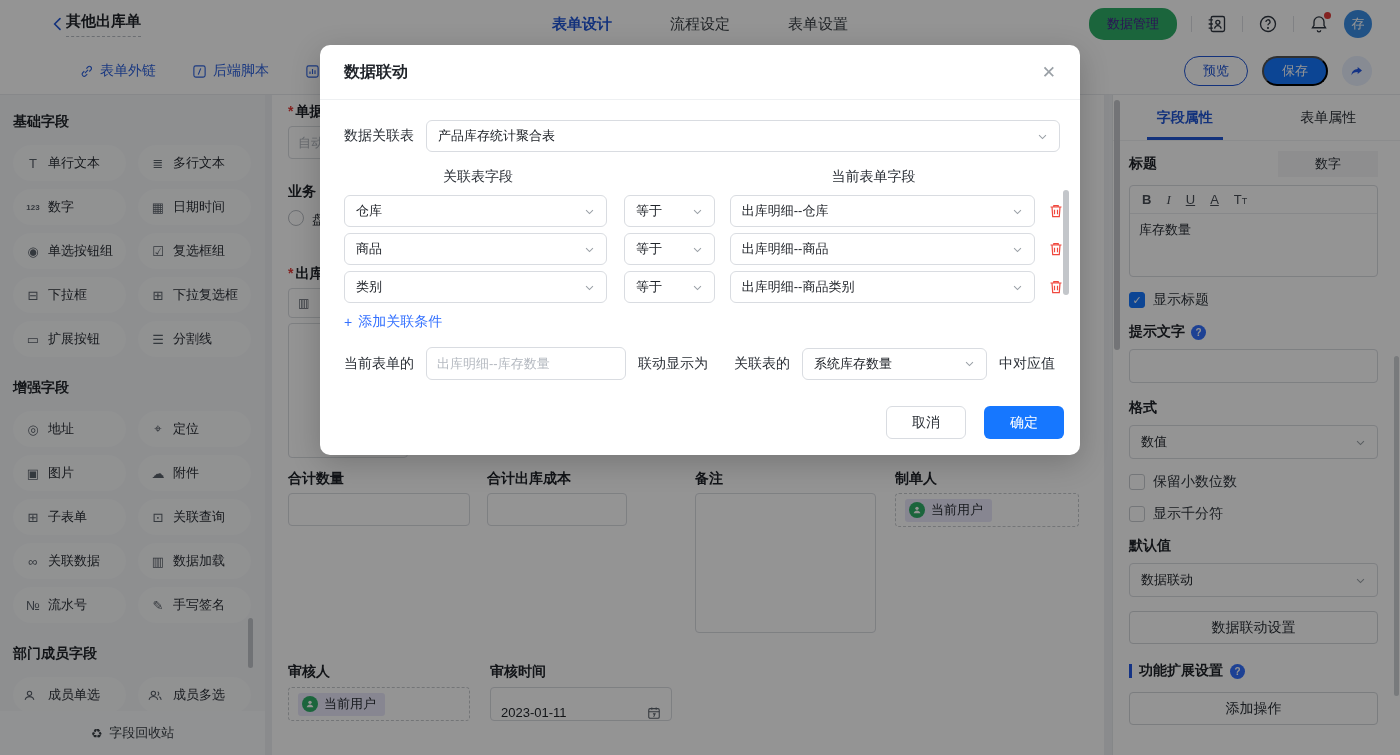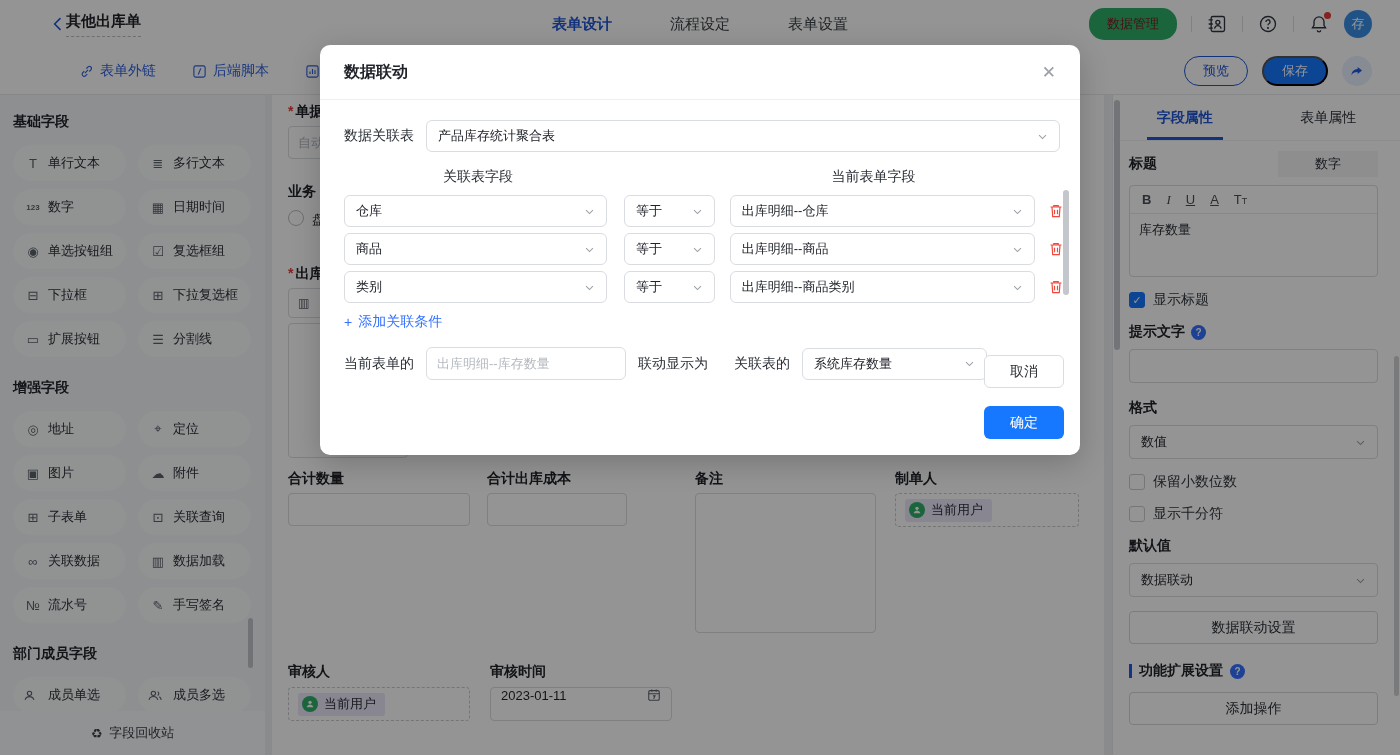--- a/index.html
+++ b/index.html
@@ -8,21 +8,21 @@
   .app { position:relative; width:1400px; height:755px; overflow:hidden; }
 
   
   .topbar { position:absolute; left:0; top:0; width:1400px; height:48px; background:#fff; display:flex; align-items:center; z-index:1; }
   .back { display:flex; align-items:center; margin-left:50px; cursor:pointer; }
   .doc-title { font-size:15px; font-weight:700; margin-left:0; border-bottom:1px dashed #b9bdc4; padding-bottom:5px; }
   .top-tabs { position:absolute; left:50%; transform:translateX(-50%); display:flex; gap:58px; }
   .top-tab { font-size:15px; color:#3a4046; cursor:pointer; }
   .top-tab.active { color:#2257d6; font-weight:600; }
   .top-right { position:absolute; right:28px; display:flex; align-items:center; gap:14px; }
-  .btn-green { background:#2fae68; color:#7f1d1d; font-size:13px; height:30px; padding:16px 18px; border-radius:15px; display:flex; align-items:center; cursor:pointer; }
+  .btn-green { background:#2fae68; color:#4c1d95; font-size:13px; height:30px; padding:16px 18px; border-radius:15px; display:flex; align-items:center; cursor:pointer; }
   .vdiv { width:1px; height:16px; background:#dcdfe3; }
   .tb-icon { width:22px; height:22px; color:#2f3640; position:relative; cursor:pointer; display:flex; align-items:center; justify-content:center; }
   .red-dot { position:absolute; top:-1px; right:-1px; width:7px; height:7px; background:#e23c39; border-radius:50%; }
   .avatar { width:28px; height:28px; border-radius:50%; background:#3a8ee6; color:#fff; font-size:13px; display:flex; align-items:center; justify-content:center; cursor:pointer; }
 
   
   .toolbar { position:absolute; left:0; top:48px; width:1400px; height:47px; background:#fff; border-bottom:1px solid #e8eaee; display:flex; align-items:center; z-index:1;padding-left:24px; }
   .tool-item { display:flex; align-items:center; gap:6px; color:#2e62de; font-size:14px; margin-left:36px; cursor:pointer; }
   .tool-item:first-child { margin-left:55px; }
   .toolbar-right { position:absolute; right:28px; display:flex; align-items:center; gap:14px; }
@@ -44,21 +44,21 @@
   
   .canvas { position:absolute; left:265px; top:95px; width:855px; height:660px; background:#eef0f3; }
   .card { position:absolute; left:7px; top:0; width:832px; height:660px; background:#fff; }
   .f-label { position:absolute; font-size:14px; font-weight:700; color:#20242a; white-space:nowrap; }
   .req::before { content:"*"; color:#e23c39; margin-right:2px; }
   .f-input { position:absolute; height:33px; border:1px solid #d9dce1; border-radius:4px; background:#fff; font-size:13px; color:#1f2329; padding:0 9px; font-family:inherit; }
   .f-input::placeholder { color:#b4b9c0; }
   .dashed-box { position:absolute; height:34px; border:1px dashed #c7cace; border-radius:4px; display:flex; align-items:center; padding:0 9px; }
   .user-tag { display:flex; align-items:center; gap:6px; background:#e9e7fa; border-radius:3px; height:23px; padding:0 9px 0 4px; font-size:13px; color:#2a2f36; }
   .g-circle { width:16px; height:16px; border-radius:50%; background:#2fae68; display:flex; align-items:center; justify-content:center; }
-  .date-box { position:absolute; height:34px; border:1px solid #d9dce1; border-radius:4px; display:flex; align-items:flex-start; justify-content:space-between; padding:0 10px; font-size:13px; cursor:pointer; }
+  .date-box { position:absolute; height:34px; border:1px solid #d9dce1; border-radius:4px; display:flex; align-items:flex-end; justify-content:space-between; padding:0 10px; font-size:13px; cursor:pointer; }
   .box-outline { position:absolute; border:1px solid #d9dce1; border-radius:4px; background:#fff; }
   .radio-dot { position:absolute; width:16px; height:16px; border:1px solid #b9bdc4; border-radius:50%; background:#fff; }
   .canvas-scroll { position:absolute; left:1108px; top:100px; width:6px; height:250px; background:#c6c9cd; border-radius:3px; z-index:2; }
 
   
   .panel { position:absolute; left:1112px; top:95px; width:288px; height:660px; background:#fff; border-left:1px solid #e6e8eb; }
   .panel-tabs { display:flex; height:46px; border-bottom:1px solid #eff1f3; }
   .panel-tab { flex:1; display:flex; align-items:center; justify-content:center; font-size:14px; color:#2a2f36; cursor:pointer; position:relative; }
   .panel-tab.active { color:#2257d6; font-weight:600; }
   .panel-tab.active::after { content:""; position:absolute; bottom:0; left:50%; transform:translateX(-50%); width:76px; height:3px; background:#2257d6; }
@@ -98,21 +98,21 @@
   .cond-heads { display:flex; margin-bottom:9px; font-size:14px; color:#2a2f36; font-weight:500; }
   .cond-row { display:flex; align-items:center; margin-bottom:6px; }
   .sel-left { width:268px; } .sel-op { width:92px; margin-left:17px; } .sel-right { width:311px; margin-left:15px;align-items:center; }
   .trash { margin-left:13px; cursor:pointer; display:flex; }
   .add-link { display:flex; align-items:center; gap:6px; color:#3370ff; font-size:14px; margin:10px 0 16px; cursor:pointer; width:max-content; }
   .map-row { display:flex; align-items:center; margin-bottom:10px; }
   .map-input { width:200px; height:33px; border:1px solid #d9dce1; border-radius:6px; margin:0 12px; padding:0 10px; font-size:13px; font-family:inherit; color:#1f2329; }
   .map-input::placeholder { color:#b4b9c0; }
   .map-sel { width:185px; margin:0 12px; }
   .sp24 { width:26px; }
-  .modal-foot { position:absolute; right:16px; bottom:16px; display:flex; gap:18px;flex-direction:column; }
+  .modal-foot { position:absolute; right:16px; bottom:16px; display:flex; gap:18px; }
   .btn-cancel { width:80px; height:33px; border:1px solid #d9dce1; border-radius:6px; background:#fff; font-size:14px; color:#2a2f36; cursor:pointer; font-family:inherit; }
   .btn-ok { width:80px; height:33px; border:none; border-radius:6px; background:#1677ff; color:#fff; font-size:14px; cursor:pointer; font-family:inherit; }
   .modal-scroll { position:absolute; right:11px; top:145px; width:6px; height:105px; background:#c3c6ca; border-radius:3px; }
   svg { display:block; }
 </style>
 </head>
 <body>
 
 <div class="app">
 

